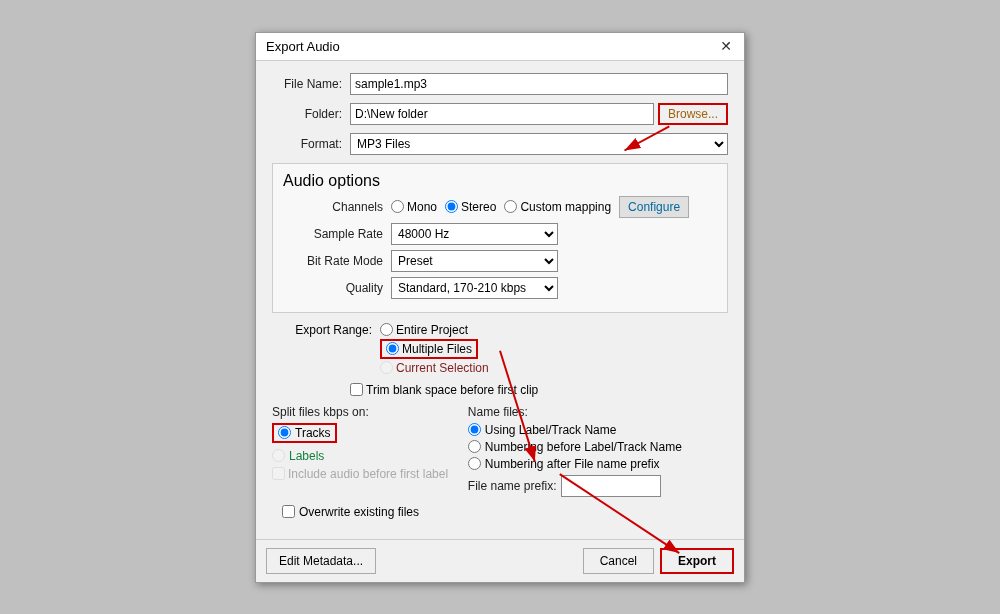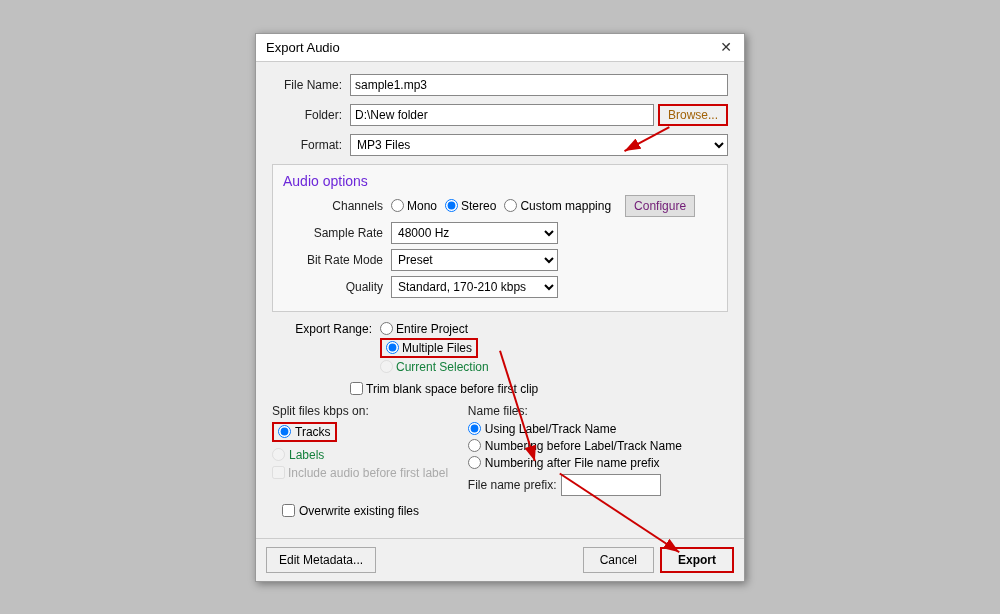--- a/index.html
+++ b/index.html
@@ -84,23 +84,23 @@
       background: #fff;
       padding: 0 2px;
     }
     .audio-options-box {
       border: 1px solid #ccc;
       margin-bottom: 10px;
       padding: 8px 10px;
       background: #f8f8f8;
     }
     .audio-options-title {
-      font-size: 14px;
+      font-size: 16px;
       margin-bottom: 6px;
-      color: #6d28d9;
+      color: #000000;
     }
     .ao-row {
       display: flex;
       align-items: center;
       margin-bottom: 5px;
     }
     .ao-label {
       width: 100px;
       text-align: right;
       margin-right: 8px;
@@ -128,28 +128,27 @@
     }
     .ao-select {
       height: 22px;
       border: 1px solid #888;
       font-size: 12px;
       background: #fff;
       width: 167px;
       padding: 0 2px;
     }
     .configure-btn {
-      margin-left: 6px;
       padding: 2px 8px;
       height: 22px;
       background: #e0e0e0;
       border: 1px solid #aaa;
       font-size: 12px;
       cursor: pointer;
-      color: #701a75;
+      color: #0369a1;
     }
     .export-range-section {
       margin-bottom: 8px;
     }
     .export-range-row {
       display: flex;
       align-items: center;
       margin-bottom: 4px;
     }
     .export-range-label {
@@ -366,21 +365,21 @@
       </div>
       <div class="export-range-row" style="margin-left:108px; margin-top:-2px; margin-bottom:2px;">
         <label class="radio-option" style="border:2px solid #cc0000; padding:1px 4px;">
           <input type="radio" name="export_range" checked="" style=""> 
             <span>Multiple Files</span>
         </label>
       </div>
       <div class="export-range-row" style="margin-left:108px;">
         <label class="radio-option disabled-radio">
           <input type="radio" name="export_range" disabled="" style=""> 
-            <span style="color:#15803d;">Current Selection</span>
+            <span style="color:#7f1d1d;">Current Selection</span>
         </label>
       </div>
     </div>
 
     <div class="trim-row">
       <label class="radio-option">
         <input type="checkbox" style="">
         <span>Trim blank space before first clip</span>
       </label>
     </div>

